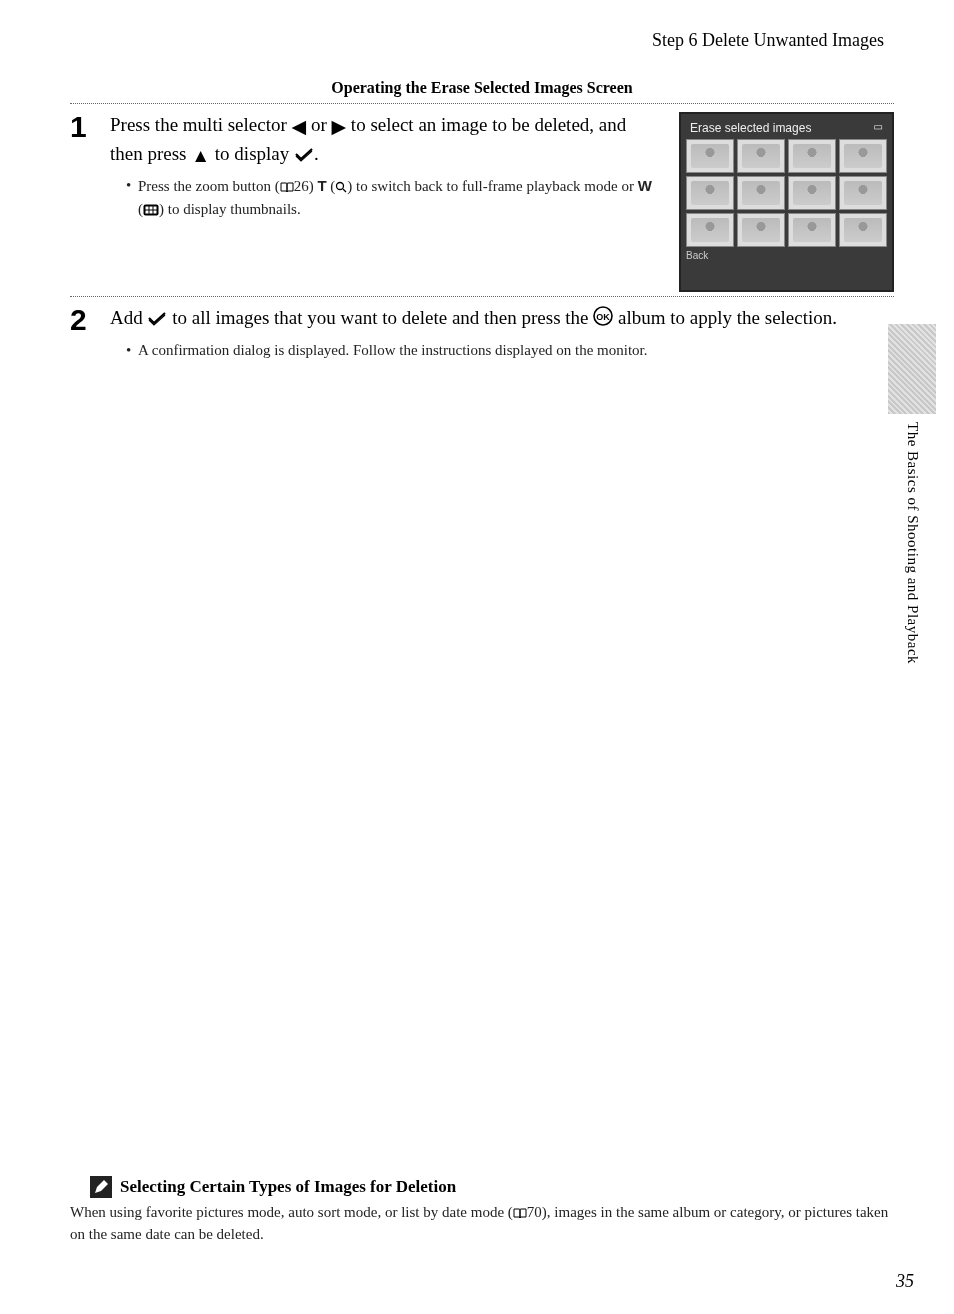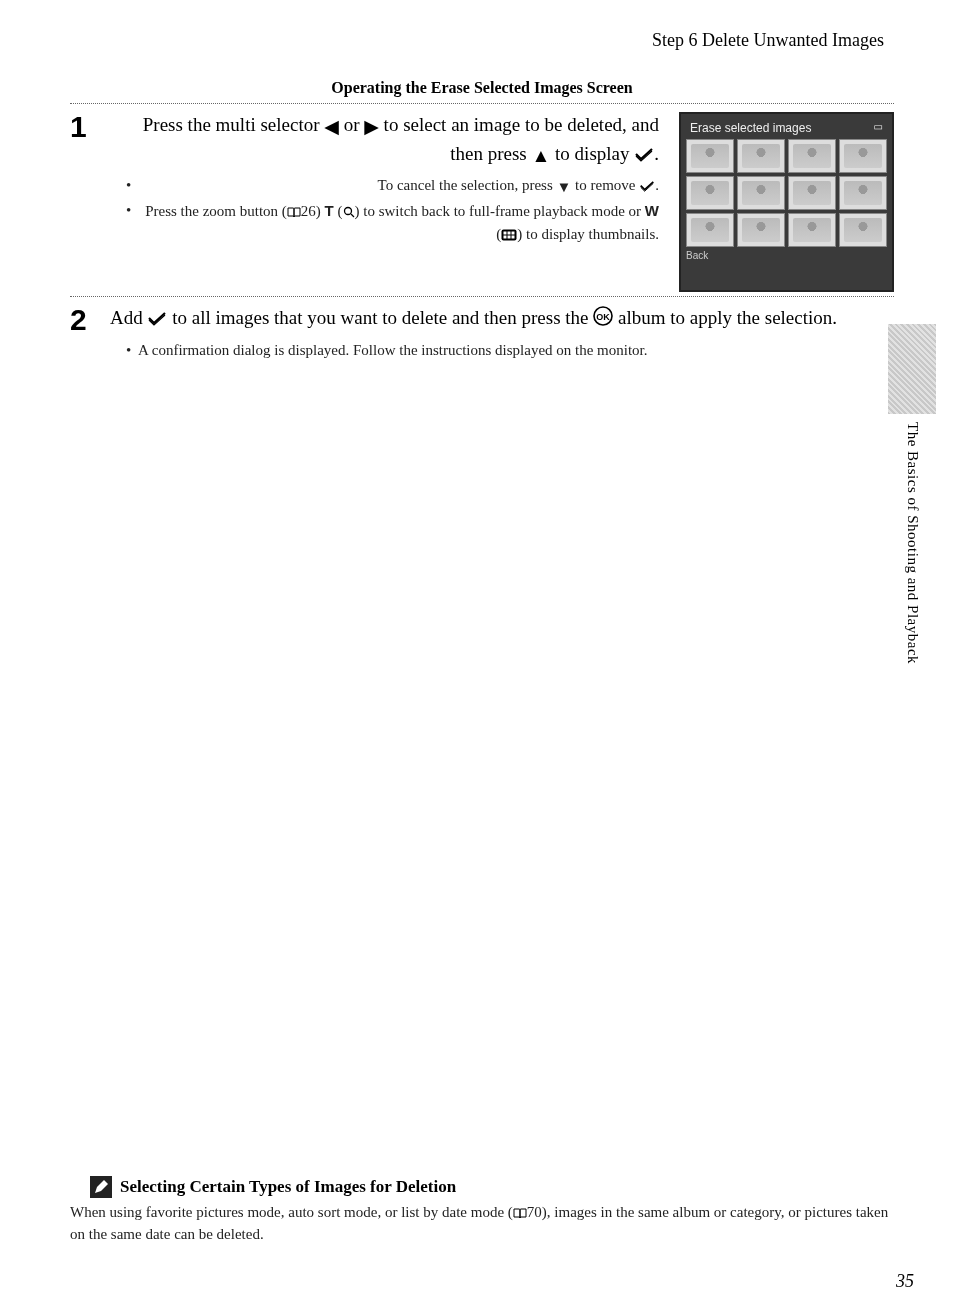--- a/index.html
+++ b/index.html
@@ -43,21 +43,21 @@
     min-width: 22px;
   }
   .step-body {
     flex: 1;
   }
   .step-row {
     display: flex;
     gap: 20px;
     align-items: flex-start;
   }
-  .step-text-col { flex: 1; text-align: right; }
+  .step-text-col { flex: 1; }
   .step-main {
     font-size: 19px;
     line-height: 1.4;
     margin-bottom: 6px;
   }
   .bullets {
     list-style: none;
     padding-left: 16px;
     font-size: 15px;
     line-height: 1.4;
@@ -188,26 +188,20 @@
   <div class="step-body">
     <div class="step-row">
       <div class="step-text-col">
         <p class="step-main">
           <span>Press the multi selector </span><span class="inline-icon">◀</span><span> or </span><span class="inline-icon">▶</span><span> to select an image to be deleted, and then press </span><span class="inline-icon">▲</span><span> to display </span><span class="inline-icon"><svg width="20" height="14" viewBox="0 0 20 14">
                 <path d="M2 6 L7 11 L18 1" fill="none" stroke="#000" stroke-width="2.2"></path>
                 <path d="M2 8 L7 13 L18 3" fill="none" stroke="#000" stroke-width="1.2"></path>
               </svg></span><span>.</span>
         </p>
         <ul class="bullets">
-          <li>
-            <span>To cancel the selection, press </span><span class="inline-icon">▼</span><span> to remove </span><span class="inline-icon"><svg width="16" height="11" viewBox="0 0 20 14">
-                  <path d="M2 6 L7 11 L18 1" fill="none" stroke="#000" stroke-width="2.2"></path>
-                  <path d="M2 8 L7 13 L18 3" fill="none" stroke="#000" stroke-width="1.2"></path>
-                </svg></span><span>.</span>
-          </li>
           <li>
             <span>Press the zoom button (</span><span class="inline-icon"><svg width="14" height="11" viewBox="0 0 14 11">
                   <path d="M1 1 H6 Q7 1 7 2 V10 Q7 9 6 9 H1 Z M13 1 H8 Q7 1 7 2 V10 Q7 9 8 9 H13 Z" fill="none" stroke="#000" stroke-width="1"></path>
                 </svg></span><span>26</span><span>) </span><span class="bold">T</span><span> (</span><span class="inline-icon"><svg width="12" height="12" viewBox="0 0 12 12">
                   <circle cx="5" cy="5" r="3.5" fill="none" stroke="#000" stroke-width="1.3"></circle>
                   <line x1="8" y1="8" x2="11" y2="11" stroke="#000" stroke-width="1.3"></line>
                 </svg></span><span>) to switch back to full-frame playback mode or </span><span class="bold">W</span><span> (</span><span class="inline-icon"><svg width="16" height="12" viewBox="0 0 16 12">
                   <rect x="0.5" y="0.5" width="15" height="11" rx="2" fill="#000"></rect>
                   <rect x="2.5" y="2.5" width="3" height="3" fill="#fff"></rect>
                   <rect x="6.5" y="2.5" width="3" height="3" fill="#fff"></rect>

